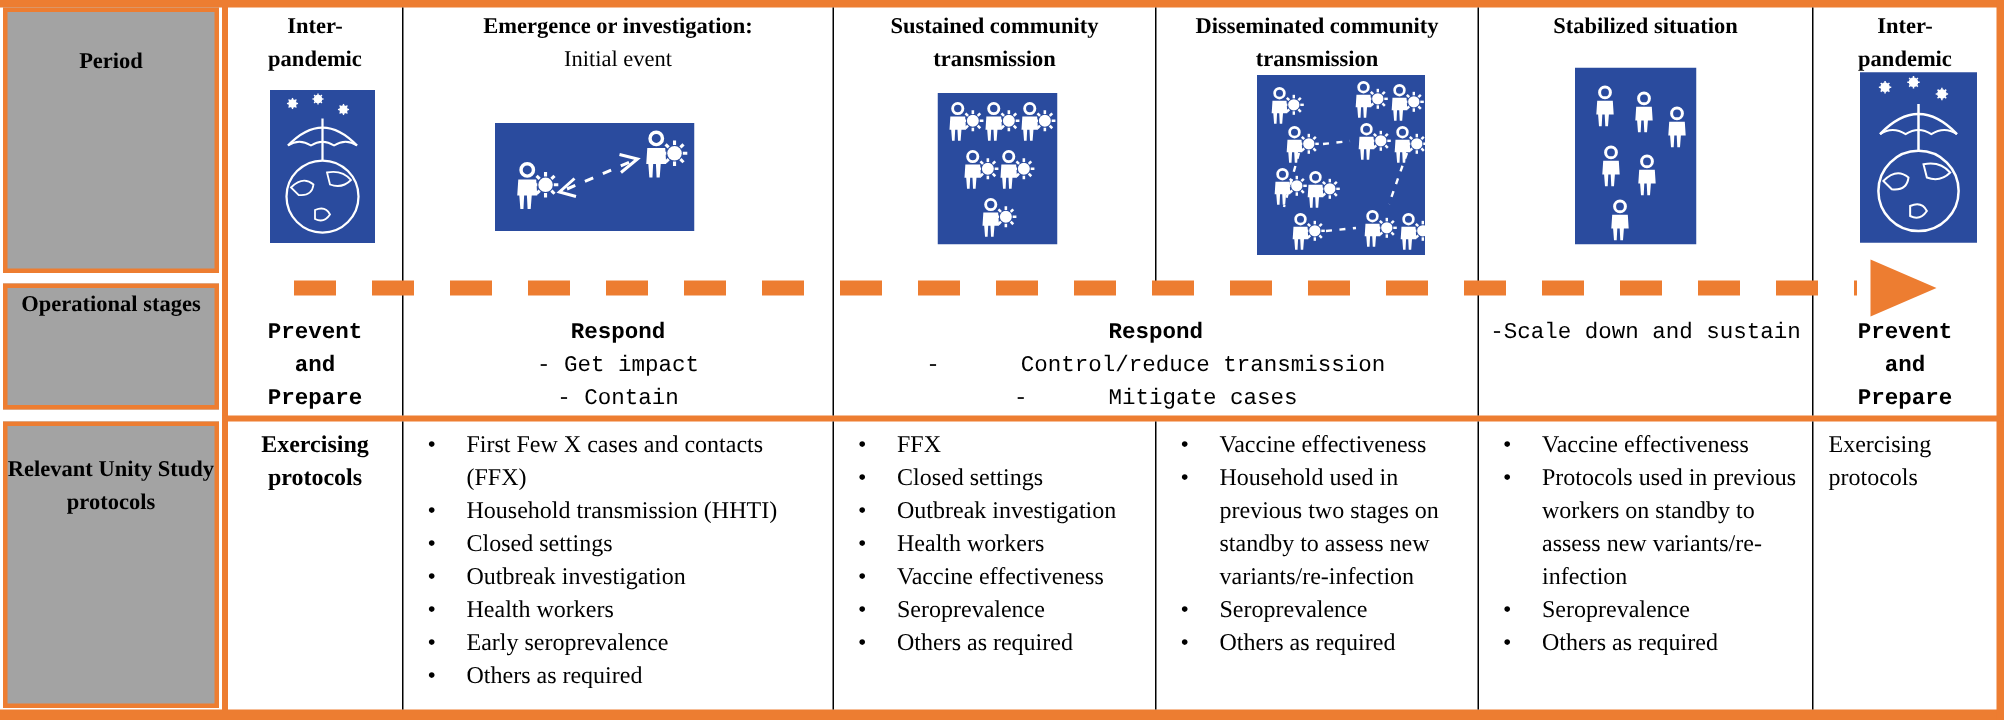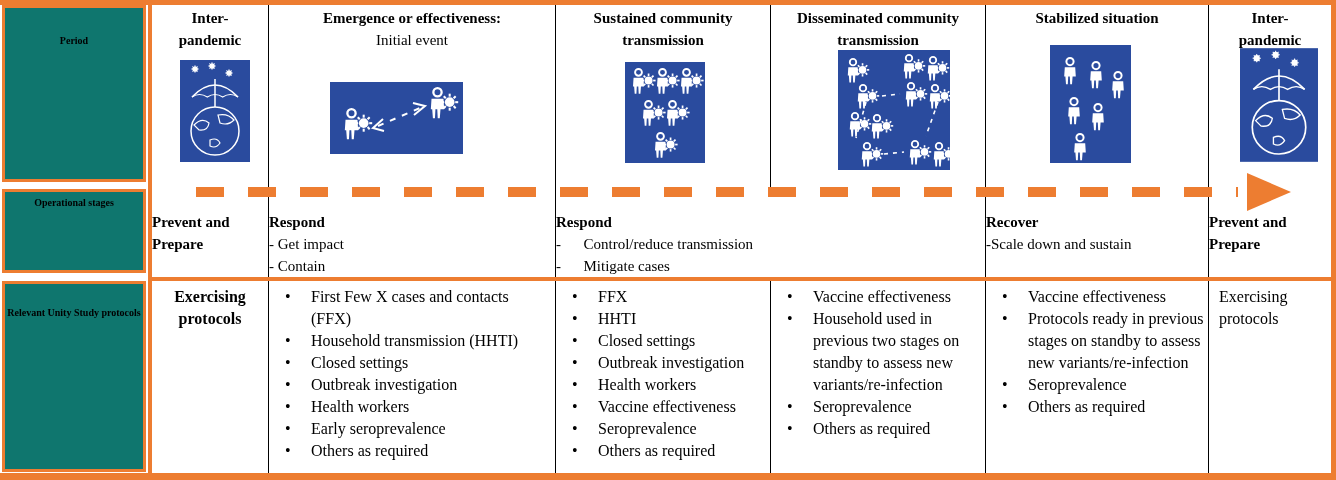--- a/index.html
+++ b/index.html
@@ -10,22 +10,22 @@
   
   .edge{position:absolute;background:#ED7D31;}
   .edge-top{left:0;top:0;width:1336px;height:5px;}
   .edge-bottom{left:0;top:473px;width:1336px;height:7px;}
   .edge-right{left:1331px;top:0;width:5px;height:480px;}
   .table-left{left:148px;top:0;width:4px;height:480px;}
   .row-divider{left:148px;top:277px;width:1188px;height:4px;}
   
   .label-box{
     position:absolute;left:2px;width:144px;box-sizing:border-box;
-    background:#0f766e;border:3px solid #ED7D31;
-    font-weight:bold;font-size:10px;line-height:22px;text-align:center;
+    background:#a3a3a3;border:3px solid #ED7D31;
+    font-weight:bold;font-size:15px;line-height:22px;text-align:center;
   }
   .lb-period{top:5px;height:177px;padding-top:22px;}
   .lb-stages{top:189px;height:84px;display:flex;justify-content:center;}
   .lb-protocols{top:281px;height:191px;padding-top:18px;}
   
   .vline{position:absolute;width:1px;background:#000;}
   
   .hcell{position:absolute;top:7px;text-align:center;font-size:15px;line-height:22px;}
   .hcell .t{font-weight:bold;}
   .hcell .sub{font-weight:normal;display:block;}
@@ -39,21 +39,21 @@
   .dash-arrow{
     position:absolute;left:196px;top:187px;width:1042px;height:10px;
     background:repeating-linear-gradient(90deg,#ED7D31 0 28px,transparent 28px 52px);
   }
   .arrow-head{
     position:absolute;left:1247px;top:173px;width:0;height:0;
     border-top:19px solid transparent;border-bottom:19px solid transparent;
     border-left:44px solid #ED7D31;
   }
   
-  .scell{position:absolute;top:211px;font-size:15px;line-height:22px;}
+  .scell{position:absolute;top:211px;text-align:center;font-size:15px;line-height:22px;font-family:Liberation Mono, monospace;}
   .scell .t{font-weight:bold;}
   .s-merged{left:556px;width:429px;}
   .stage-line{white-space:pre-wrap;}
   
   .pcell{position:absolute;top:284px;height:188px;font-size:16px;line-height:22px;box-sizing:border-box;}
   .pcell.center{text-align:center;font-weight:bold;padding-top:2px;}
   .pcell.plain{padding:2px 8px 0 10px;}
   ul.bullets{list-style:none;margin:0;padding:2px 4px 0 0;}
   ul.bullets li{position:relative;padding-left:42px;}
   ul.bullets li::before{content:"\2022";position:absolute;left:16px;top:0;}
@@ -126,21 +126,21 @@
   <div class="vline" style="left:268px;top:281px;height:192px;"></div>
   <div class="vline" style="left:555px;top:281px;height:192px;"></div>
   <div class="vline" style="left:770px;top:281px;height:192px;"></div>
   <div class="vline" style="left:985px;top:281px;height:192px;"></div>
   <div class="vline" style="left:1208px;top:281px;height:192px;"></div>
 
   <div class="hcell c1">
     <span class="t narrow">Inter-pandemic</span>
   </div>
   <div class="hcell c2">
-    <span class="t">Emergence or effectiveness:</span>
+    <span class="t">Emergence or investigation:</span>
     <span class="sub">Initial event</span>
   </div>
   <div class="hcell c3">
     <span class="t">Sustained community transmission</span>
   </div>
   <div class="hcell c4">
     <span class="t">Disseminated community transmission</span>
   </div>
   <div class="hcell c5">
     <span class="t">Stabilized situation</span>
@@ -221,21 +221,20 @@
     <div class="t">Respond</div>
     <div class="stage-line">- Get impact</div>
     <div class="stage-line">- Contain</div>
   </div>
   <div class="scell s-merged">
     <div class="t">Respond</div>
     <div class="stage-line">-      Control/reduce transmission</div>
     <div class="stage-line">-      Mitigate cases</div>
   </div>
   <div class="scell c5">
-    <div class="t">Recover</div>
     <div class="stage-line">-Scale down and sustain</div>
   </div>
   <div class="scell c6">
     <span class="t narrow" style="width:92px;">Prevent and Prepare</span>
   </div>
 
   <div class="pcell center c1">
     <span class="narrow" style="width:92px;">Exercising protocols</span>
   </div>
   <div class="pcell c2">
@@ -245,41 +244,40 @@
         <li>Closed settings</li>
         <li>Outbreak investigation</li>
         <li>Health workers</li>
         <li>Early seroprevalence</li>
         <li>Others as required</li>
       </ul>
   </div>
   <div class="pcell c3">
     <ul class="bullets">
         <li>FFX</li>
-        <li>HHTI</li>
         <li>Closed settings</li>
         <li>Outbreak investigation</li>
         <li>Health workers</li>
         <li>Vaccine effectiveness</li>
         <li>Seroprevalence</li>
         <li>Others as required</li>
       </ul>
   </div>
   <div class="pcell c4">
     <ul class="bullets">
         <li>Vaccine effectiveness</li>
         <li>Household used in previous two stages on standby to assess new variants/re-infection</li>
         <li>Seroprevalence</li>
         <li>Others as required</li>
       </ul>
   </div>
   <div class="pcell c5">
     <ul class="bullets">
         <li>Vaccine effectiveness</li>
-        <li>Protocols ready in previous stages on standby to assess new variants/re-infection</li>
+        <li>Protocols used in previous workers on standby to assess new variants/re-infection</li>
         <li>Seroprevalence</li>
         <li>Others as required</li>
       </ul>
   </div>
   <div class="pcell plain c6">
     <span>Exercising protocols</span>
   </div>
 
 </div>
 

